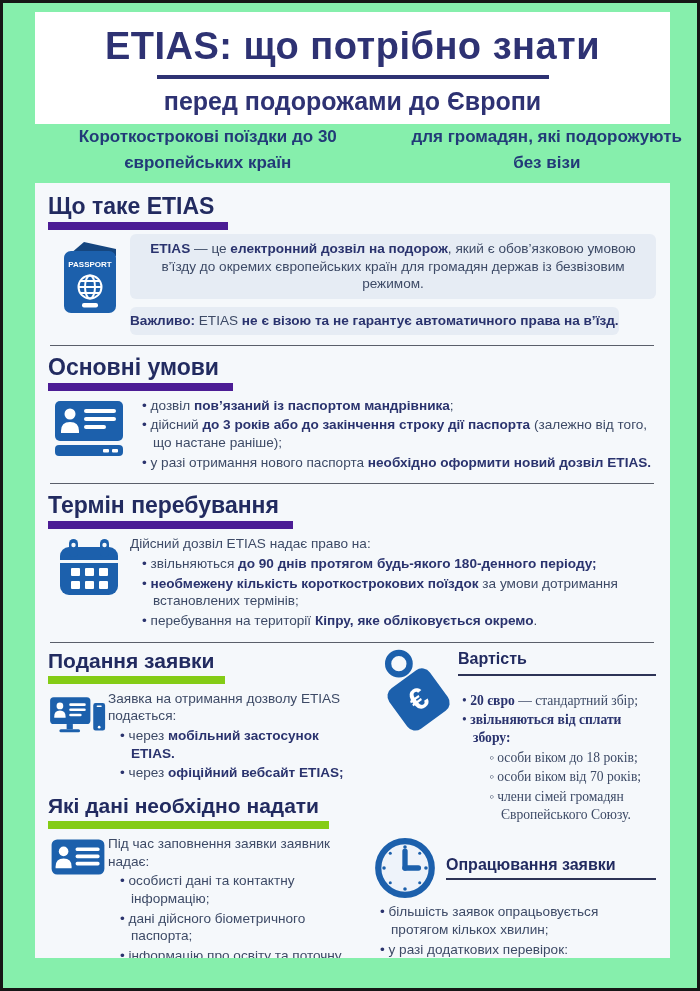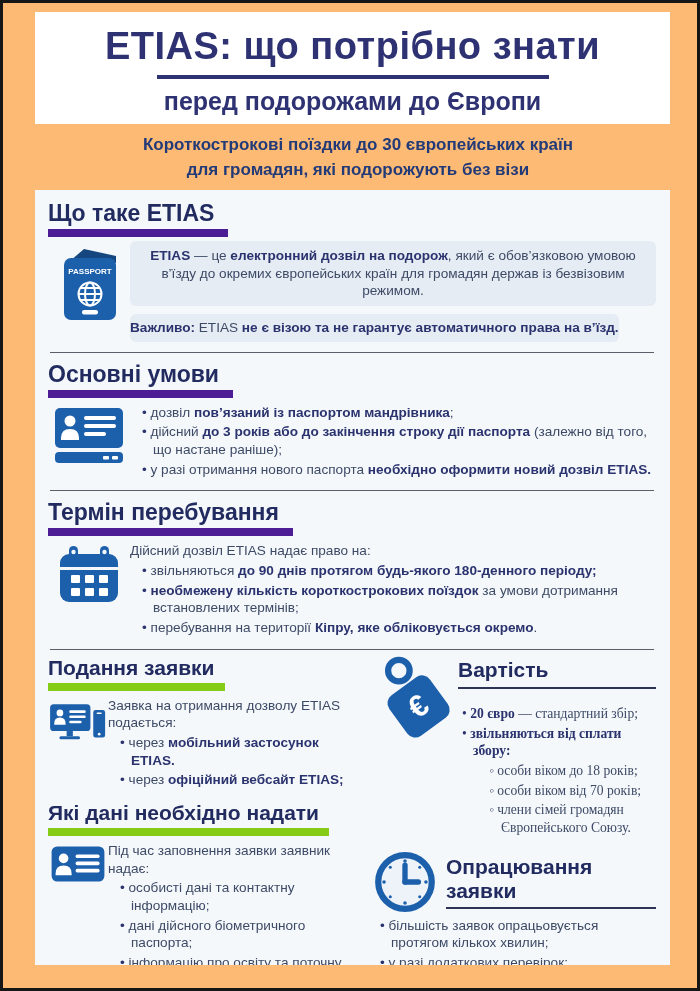--- a/index.html
+++ b/index.html
@@ -1,36 +1,36 @@
 <!DOCTYPE html>
 <html><head>
 <meta charset="utf-8">
 <style>
   html,body{margin:0;padding:0;background:#9aa3ad;}
   .canvas{
     position:relative;width:700px;height:991px;box-sizing:border-box;
-    background:#fdba74;border:3px solid #161616;overflow:hidden;
+    background:#86efac;border:3px solid #161616;overflow:hidden;
     font-family:"Liberation Sans", sans-serif;
   }
   
   .title-card{margin:9px 30px 0 32px;width:635px;height:112px;background:#ffffff;
     box-sizing:border-box;text-align:center;padding-top:13px;}
   .page-title{font-size:38px;font-weight:700;color:#2e3273;letter-spacing:.5px;margin:0;}
   .title-rule{width:392px;height:4px;background:#2e3273;margin:7px auto 8px;}
   .page-subtitle{font-size:25px;font-weight:700;color:#2e3273;margin:0;}
-  .banner{height:66px;display:flex;flex-direction:column;justify-content:center;
+  .banner{height:59px;display:flex;flex-direction:row;justify-content:center;
     text-align:center;font-size:17px;font-weight:700;color:#223a78;line-height:1.5;margin-left:16px;}
   
   .main{margin:0 30px 0 32px;width:635px;height:775px;background:#f5f8fb;
     box-sizing:border-box;padding:8px 14px 0 13px;overflow:hidden;}
   .h-top{font-size:23px;font-weight:700;color:#222b60;display:inline-block;
     border-bottom:8px solid #4c1d95;padding:0 14px 2px 0;margin:2px 0 4px;}
   .h-col{font-size:21px;font-weight:700;color:#222b60;display:inline-block;
     border-bottom:8px solid #84cc16;padding:0 10px 3px 0;margin:0 0 4px;}
-  .h-full{font-size:21px;font-weight:700;color:#222b60;display:block;
+  .h-full{font-size:16px;font-weight:700;color:#222b60;display:block;
     border-bottom:2px solid #2d3356;padding:0 0 4px;margin:0;}
   .row{display:flex;align-items:flex-start;}
   .gutter{flex:none;display:flex;justify-content:center;padding-top:4px;}
   .g80{width:82px;}
   .g58{width:60px;}
   .content{flex:1;min-width:0;}
   .divider{border:0;border-top:1.5px solid #5a5f6a;margin:7px 2px 6px;}
   
   .txt{font-size:13.6px;color:#3d4a66;line-height:1.3;}
   .b{font-weight:700;color:#2a336e;}

